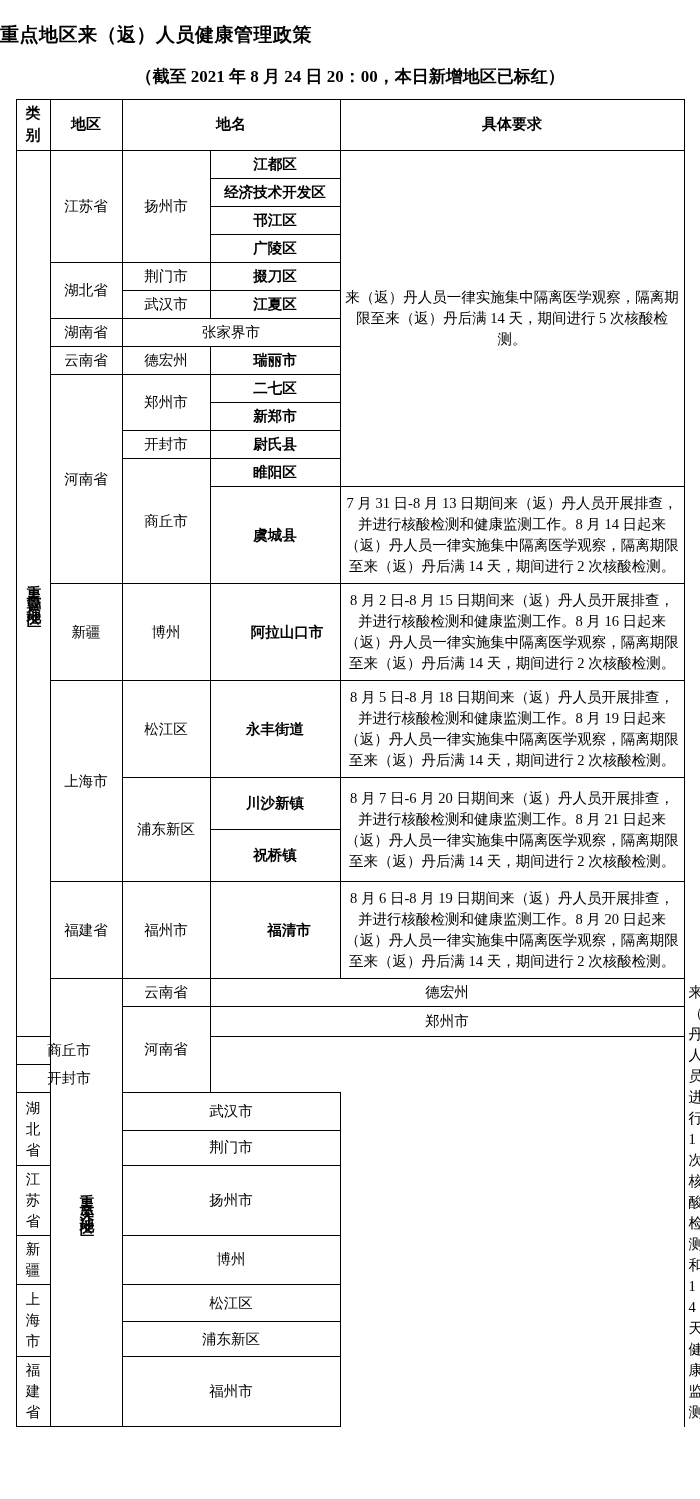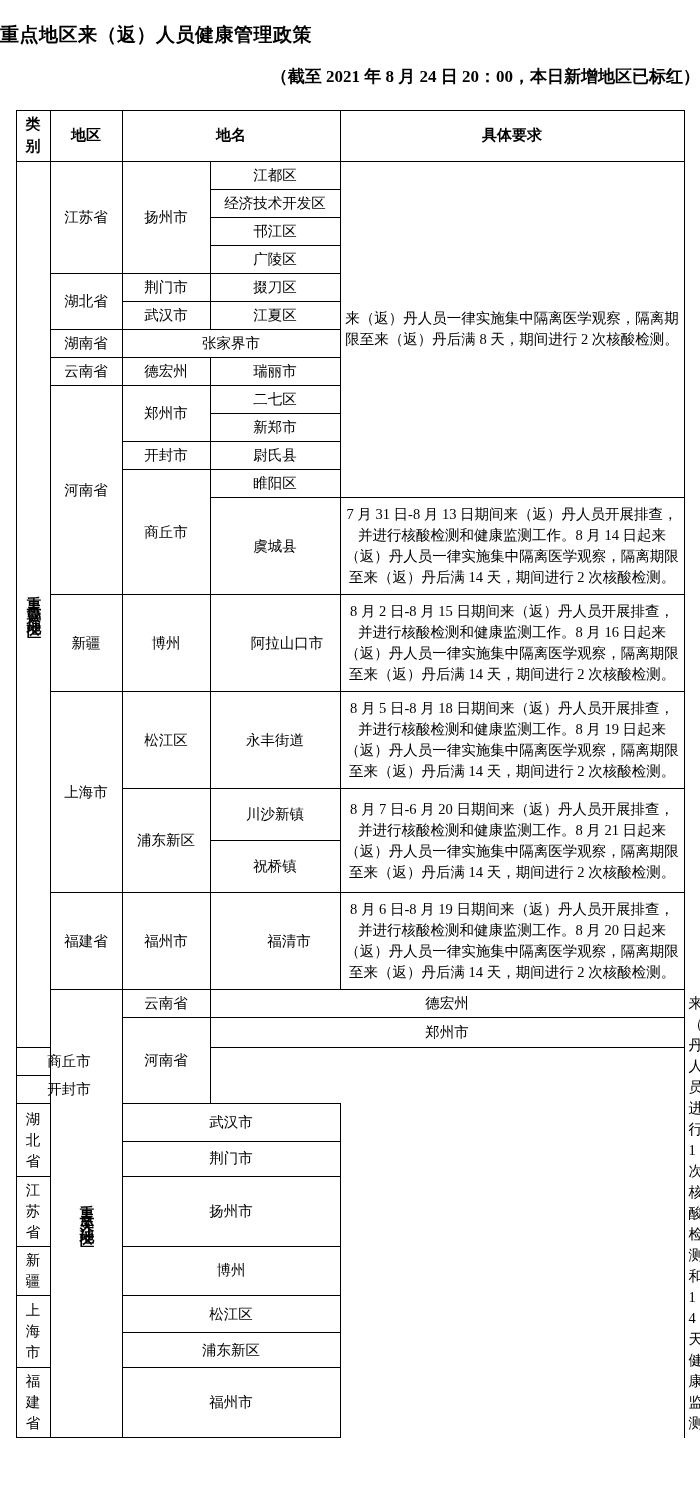--- a/index.html
+++ b/index.html
@@ -18,24 +18,24 @@
     padding: 0;
   }
   .doc-title {
     font-size: 19px;
     font-weight: bold;
     letter-spacing: 0.5px;
     margin: 22px 0 0 0;
     line-height: 1.4;
   }
   .doc-subtitle {
-    text-align: right;
+    text-align: center;
     font-size: 17px;
     font-weight: bold;
-    margin: 16px 0 22px 0;
+    margin: 16px 0 11px 0;
     line-height: 1.4;
   }
   table.policy {
     border-collapse: collapse;
     width: 668px;
     margin: 0 auto;
     table-layout: fixed;
   }
   table.policy td, table.policy th {
     border: 1px solid #000000;
@@ -72,21 +72,21 @@
     padding: 6px 8px;
     font-size: 14px;
     line-height: 1.65;
     text-indent: 0;
   }
   td.req.center {
     text-align: center;
   }
   td.prov { font-weight: normal; }
   td.city { font-weight: normal; }
-  td.area { font-weight: normal; }
+  td.area { font-weight: bold; }
   .focus-name { font-weight: bold; }
   col.c1 { width: 34px; }
   col.c2 { width: 72px; }
   col.c3 { width: 88px; }
   col.c4 { width: 130px; }
   col.c5 { width: 344px; }
 </style>
 </head>
 <body>
 
@@ -113,21 +113,21 @@
     </thead>
     <tbody>
 
       <tr>
         <td class="catcell" rowspan="20">
           <span class="vtext">重点管控地区</span>
         </td>
         <td class="prov" rowspan="4">江苏省</td>
         <td class="city" rowspan="4">扬州市</td>
         <td class="area">江都区</td>
-        <td class="req" rowspan="12">来（返）丹人员一律实施集中隔离医学观察，隔离期限至来（返）丹后满 8 天，期间进行 2 次核酸检测。</td>
+        <td class="req" rowspan="12">来（返）丹人员一律实施集中隔离医学观察，隔离期限至来（返）丹后满 14 天，期间进行 5 次核酸检测。</td>
       </tr>
       <tr>
         <td class="area">经济技术开发区</td>
       </tr>
       <tr>
         <td class="area">邗江区</td>
       </tr>
       <tr>
         <td class="area">广陵区</td>
       </tr>

